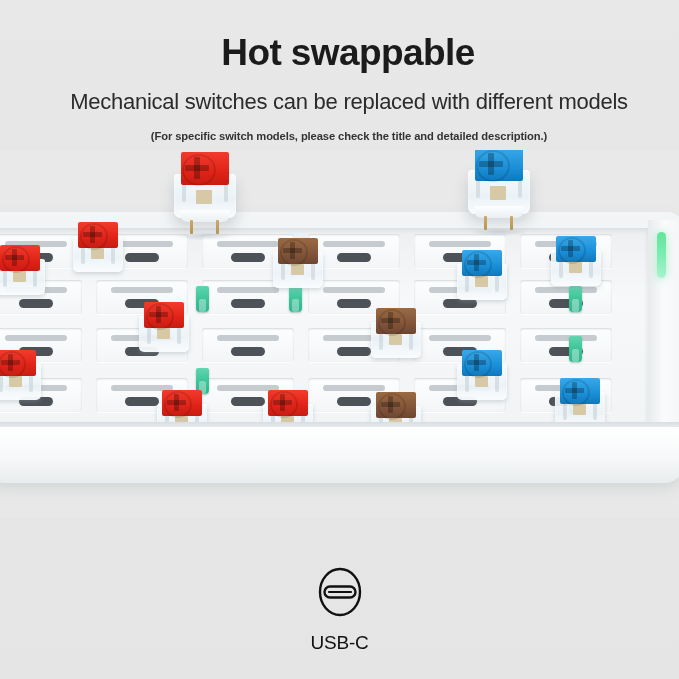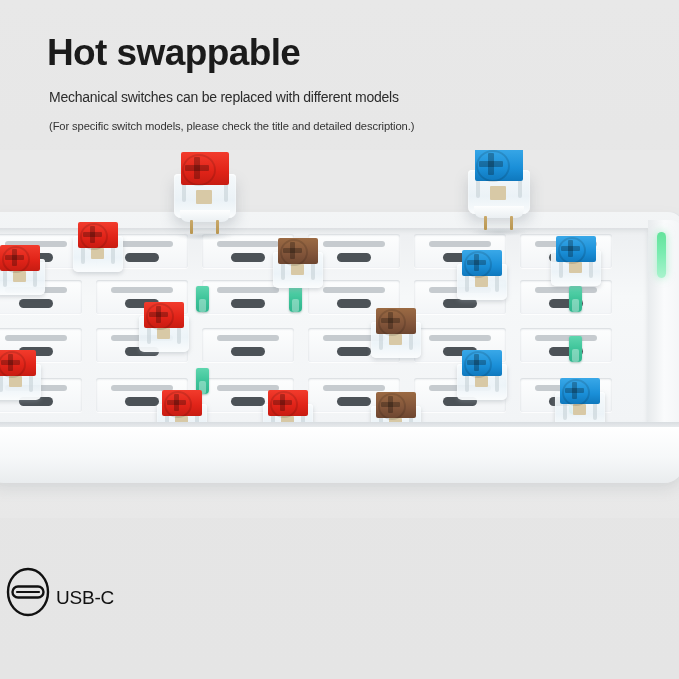--- a/index.html
+++ b/index.html
@@ -19,44 +19,45 @@
     inset: 0;
     width: 679px;
     height: 679px;
     background: linear-gradient(180deg, #e8e8e8 0%, #e6e6e6 40%, #e5e5e5 100%);
     overflow: hidden;
   }
 
   
   .header {
     position: absolute;
-    left: 47px;
+    left: 38px;
     top: 34px;
     width: 620px;
+    text-align: center;
   }
   .title {
     font-size: 37px;
     font-weight: bold;
     color: #1b1b1b;
     letter-spacing: -0.6px;
     line-height: 1.05;
     margin: 0;
     white-space: nowrap;
   }
   .subtitle {
-    font-size: 14px;
+    font-size: 22px;
     font-weight: 400;
     color: #2b2b2b;
     letter-spacing: -0.25px;
     margin: 16px 0 0 2px;
     white-space: nowrap;
   }
   .note {
     font-size: 11.2px;
-    font-weight: 400;
+    font-weight: 700;
     color: #333;
     letter-spacing: -0.1px;
     margin: 15px 0 0 2px;
     white-space: nowrap;
   }
 
   
   .photo {
     position: absolute;
     left: 0;
@@ -347,21 +348,21 @@
   .conn-row {
     position: absolute;
     left: 0;
     top: 46px;
     width: 679px;
     display: flex;
   }
   .conn-item {
     flex: 1;
     display: flex;
-    flex-direction: row;
+    flex-direction: column;
     align-items: center;
   }
   .conn-icon {
     width: 56px;
     height: 56px;
     display: block;
   }
   .conn-label {
     margin-top: 12px;
     font-size: 19px;

